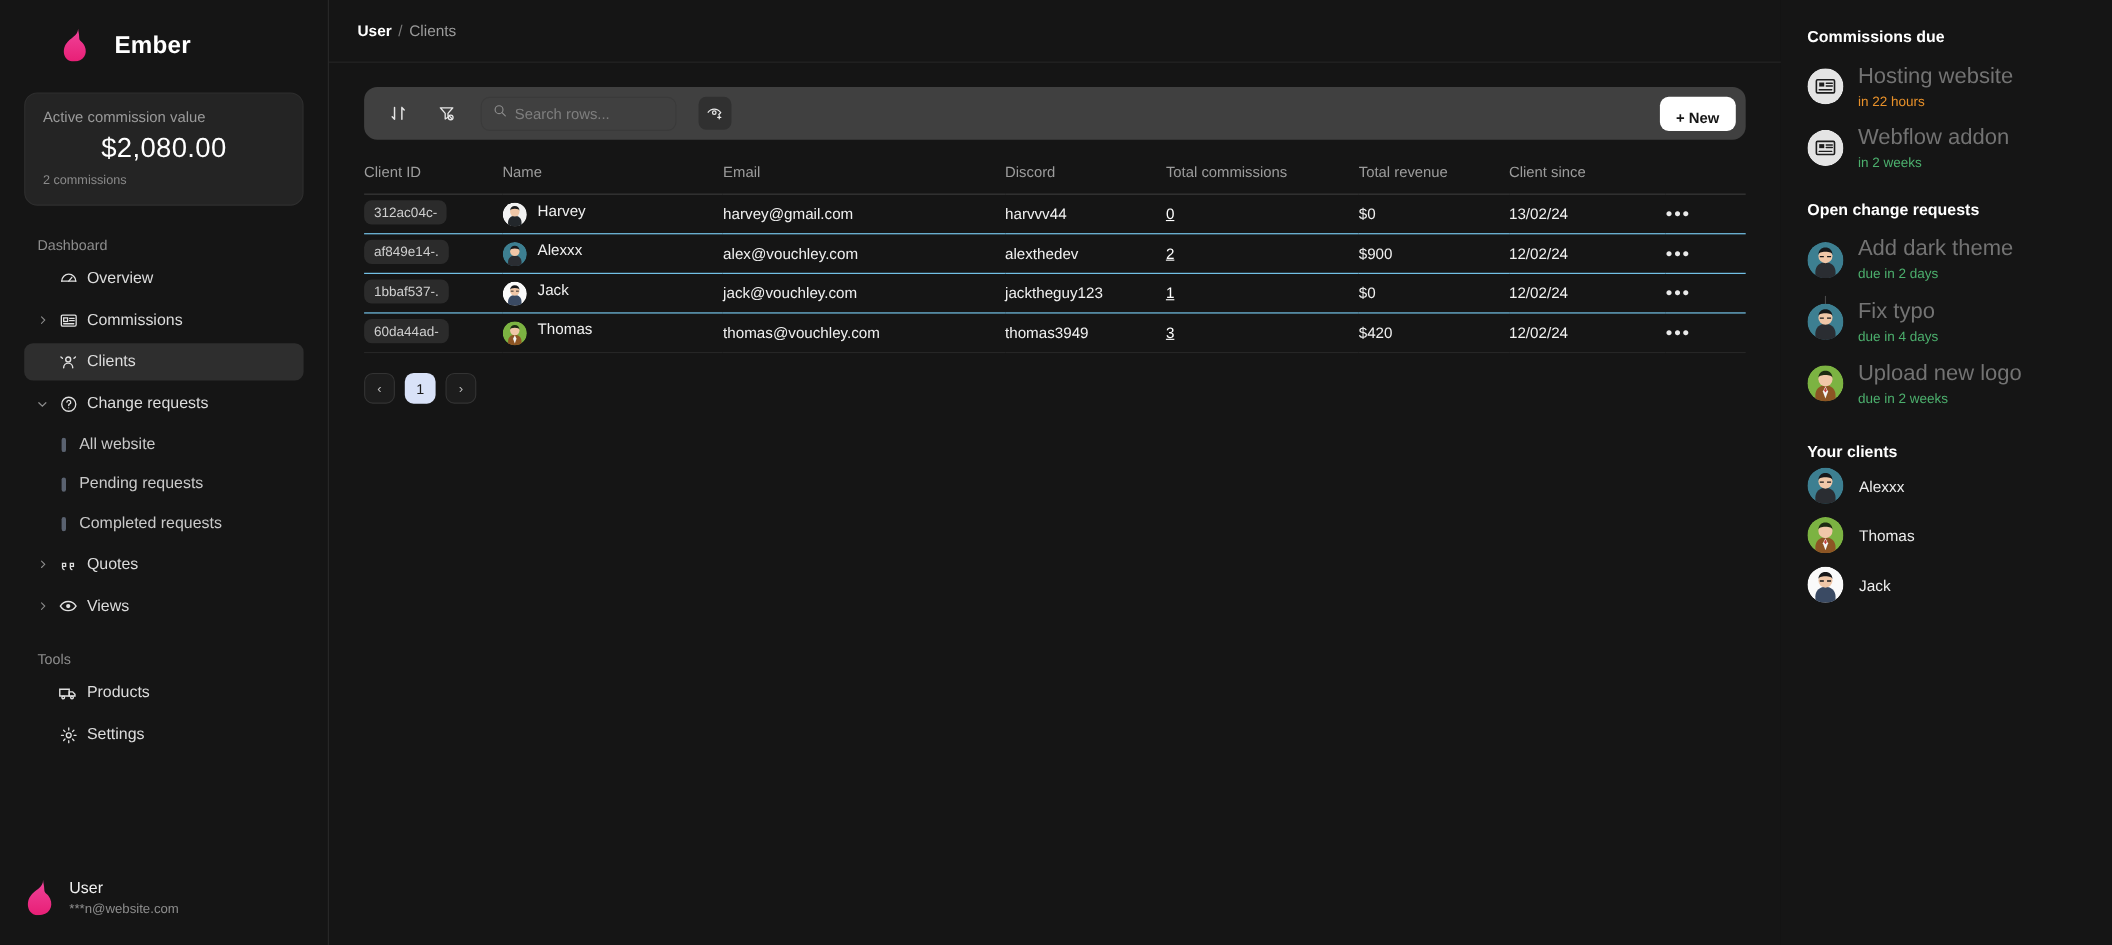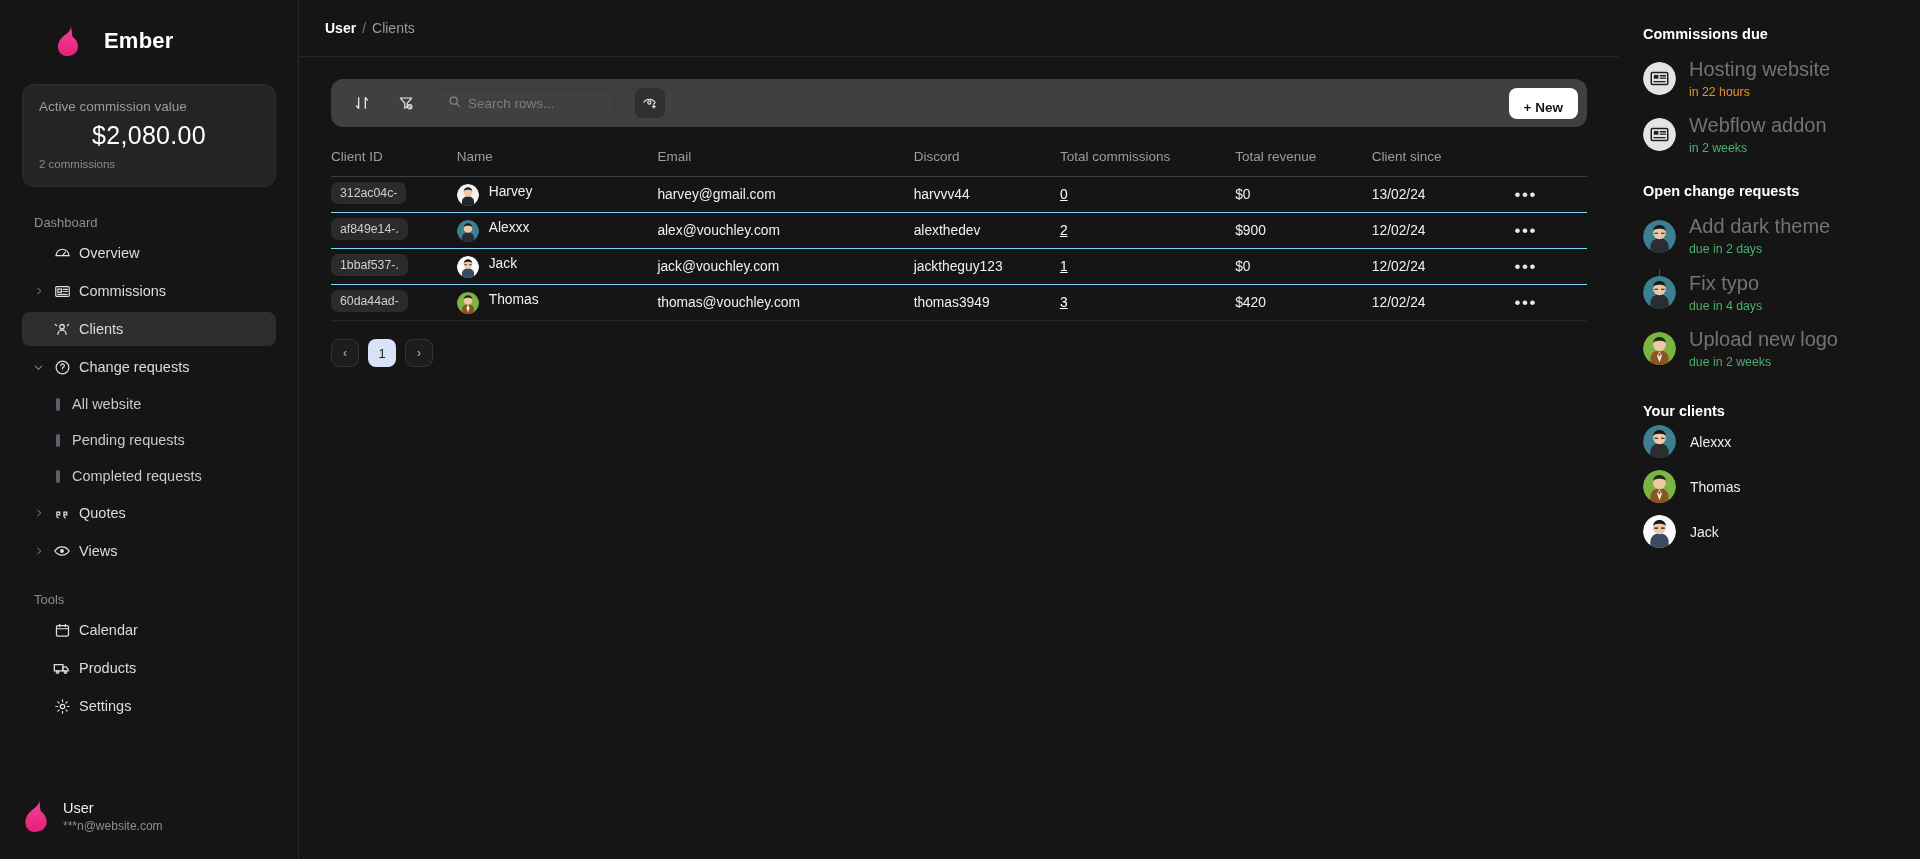--- a/index.html
+++ b/index.html
@@ -297,30 +297,20 @@
           <svg width="18" height="18" viewBox="0 0 24 24" fill="none" stroke="currentColor" stroke-width="1.7">
             <path d="M2.5 12S6 6.5 12 6.5 21.5 12 21.5 12 18 17.5 12 17.5 2.5 12 2.5 12Z"></path>
               <circle cx="12" cy="12" r="2.6" fill="currentColor" stroke="none"></circle>
           </svg>
         </span>
         <span>Views</span>
       </div>
 
       <div class="nav-section" style="margin-top:14px;">Tools</div>
 
-      <div class="nav-item">
-        <span class="nav-caret none"></span>
-        <span class="nav-ico">
-          <svg width="17" height="17" viewBox="0 0 24 24" fill="none" stroke="currentColor" stroke-width="1.7" stroke-linecap="round">
-            <rect x="3.5" y="5" width="17" height="15" rx="2"></rect>
-              <path d="M3.5 9.5h17M8 3.3v3.4M16 3.3v3.4"></path>
-          </svg>
-        </span>
-        <span>Calendar</span>
-      </div>
 
       <div class="nav-item">
         <span class="nav-caret none"></span>
         <span class="nav-ico">
           <svg width="18" height="18" viewBox="0 0 24 24" fill="none" stroke="currentColor" stroke-width="1.7" stroke-linecap="round">
             <path d="M1.8 7.5h11.4v8.2H1.8z"></path>
               <path d="M13.2 10.6h4.2l2.8 3v2.1h-7z"></path>
             <circle cx="6" cy="17.4" r="1.6"></circle>
               <circle cx="16.6" cy="17.4" r="1.6"></circle>
           </svg>

